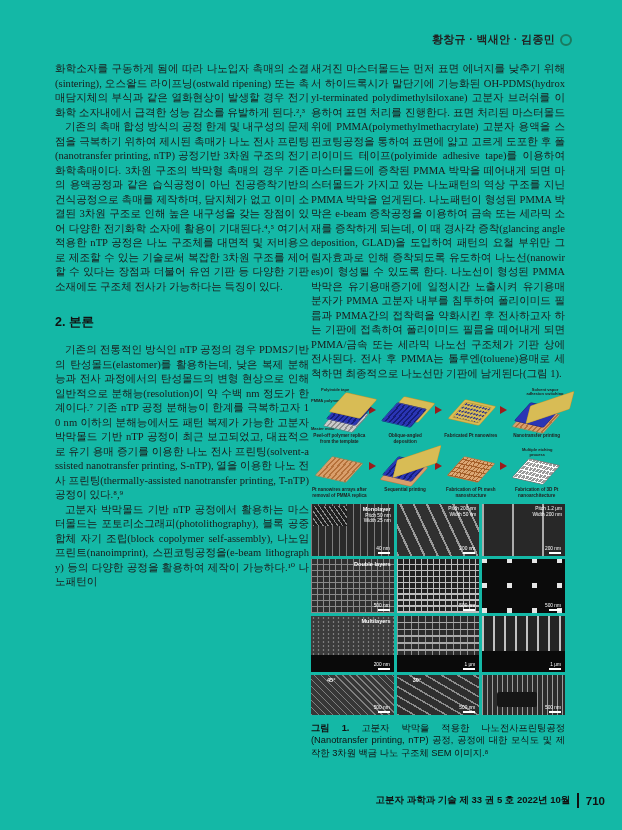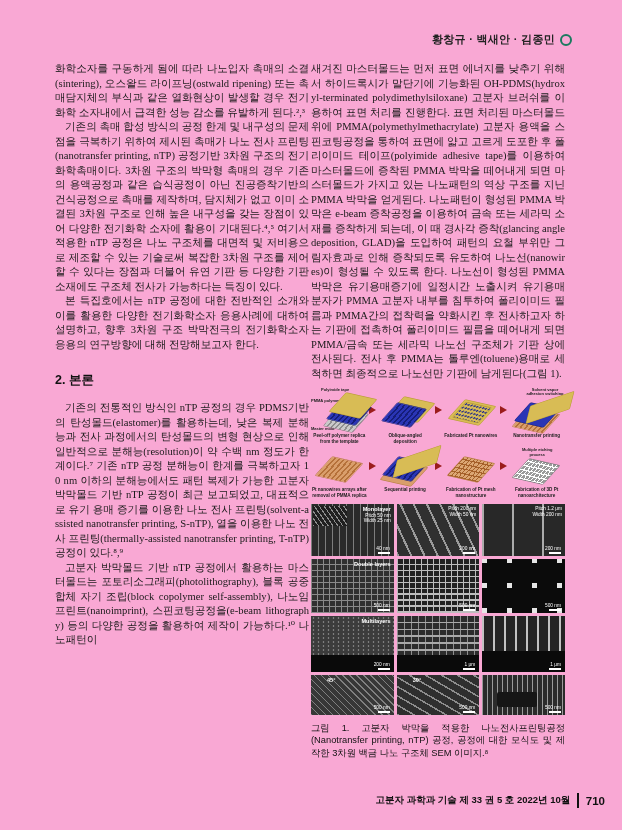--- a/index.html
+++ b/index.html
@@ -1,16 +1,16 @@
 <!DOCTYPE html>
 <html><head>
 <meta charset="utf-8">
 <style>
   html,body{margin:0;padding:0;background:#e9e9e9;}
-  .page{position:relative;width:622px;height:830px;background:#f9a8d4;margin:0 auto;
+  .page{position:relative;width:622px;height:830px;background:#14b8a6;margin:0 auto;
         font-family:"Liberation Serif","DejaVu Serif",serif;color:#1a1a1a;overflow:hidden;}
   
   .hdr{position:absolute;top:32px;right:50px;display:flex;align-items:center;gap:5px;
        font-family:"Liberation Sans","DejaVu Sans",sans-serif;}
   .hdr .authors{font-size:11px;font-weight:bold;color:#222;letter-spacing:.3px;}
   .badge{width:8px;height:8px;border:2.5px solid #1b7a5f;border-radius:50%;display:inline-block;}
   
   .cols{position:absolute;top:62px;left:55px;width:517px;display:flex;gap:2px;}
   .col{width:254px;}
   .col p{margin:0;font-size:10.6px;line-height:14.5px;text-align:justify;word-break:break-all;}
@@ -71,21 +71,21 @@
              repeating-linear-gradient(90deg,#8f8f8f 0 1px,#2c2c2c 1px 7px);}
   .pat-cols{background:repeating-linear-gradient(90deg,#c2c2c2 0 2px,#242424 2px 11px);}
   .band{position:absolute;left:0;right:0;bottom:0;height:38%;background:#0a0a0a;}
   .band.half{height:30%;}
   .pat-d45{background:repeating-linear-gradient(45deg,#808080 0 1px,#373737 1px 5px);}
   .pat-d30{background:repeating-linear-gradient(30deg,#8d8d8d 0 1.5px,#2e2e2e 1.5px 8px);}
   .pat-xsec{background:repeating-linear-gradient(90deg,#9b9b9b 0 1px,#2b2b2b 1px 5px);}
   .blob{position:absolute;left:18%;bottom:20%;width:48%;height:38%;background:#161616;border-radius:2px;}
   
   .figcap{margin-top:7px;font-size:9.3px;line-height:12.5px;color:#111;text-align:justify;}
-  .figcap b{font-weight:normal;margin-top:16px;}
+  .figcap b{font-weight:bold;margin-top:16px;}
   
   .footer{position:absolute;right:17px;bottom:22px;display:flex;align-items:center;gap:7px;
           font-family:"Liberation Sans","DejaVu Sans",sans-serif;}
   .footer .jrnl{font-size:9.5px;font-weight:bold;color:#111;}
   .footer .vbar{width:1.5px;height:15px;background:#111;}
   .footer .pg{font-size:11.5px;font-weight:bold;color:#111;}
 </style>
 </head>
 <body>
 
@@ -94,21 +94,20 @@
   <div class="hdr">
     <span class="authors">황창규 · 백새안 · 김종민</span>
     <span class="badge"></span>
   </div>
 
   <div class="cols">
 
     <div class="col">
       <p>화학소자를 구동하게 됨에 따라 나노입자 촉매의 소결(sintering), 오스왈드 라이프닝(ostwald ripening) 또는 촉매담지체의 부식과 같은 열화현상이 발생할 경우 전기화학 소자내에서 급격한 성능 감소를 유발하게 된다.²,³</p>
       <p class="ind">기존의 촉매 합성 방식의 공정 한계 및 내구성의 문제점을 극복하기 위하여 제시된 촉매가 나노 전사 프린팅(nanotransfer printing, nTP) 공정기반 3차원 구조의 전기화학촉매이다. 3차원 구조의 박막형 촉매의 경우 기존의 용액공정과 같은 습식공정이 아닌 진공증착기반의 건식공정으로 촉매를 제작하며, 담지체가 없고 이미 소결된 3차원 구조로 인해 높은 내구성을 갖는 장점이 있어 다양한 전기화학 소자에 활용이 기대된다.⁴,⁵ 여기서 적용한 nTP 공정은 나노 구조체를 대면적 및 저비용으로 제조할 수 있는 기술로써 복잡한 3차원 구조를 제어할 수 있다는 장점과 더불어 유연 기판 등 다양한 기판 소재에도 구조체 전사가 가능하다는 특징이 있다.</p>
-      <p class="ind">본 특집호에서는 nTP 공정에 대한 전반적인 소개와 이를 활용한 다양한 전기화학소자 응용사례에 대하여 설명하고, 향후 3차원 구조 박막전극의 전기화학소자응용의 연구방향에 대해 전망해보고자 한다.</p>
       <h2 class="sec">2. 본론</h2>
       <p class="ind">기존의 전통적인 방식인 nTP 공정의 경우 PDMS기반의 탄성몰드(elastomer)를 활용하는데, 낮은 복제 분해능과 전사 과정에서의 탄성몰드의 변형 현상으로 인해 일반적으로 분해능(resolution)이 약 수백 nm 정도가 한계이다.⁷ 기존 nTP 공정 분해능이 한계를 극복하고자 10 nm 이하의 분해능에서도 패턴 복제가 가능한 고분자 박막몰드 기반 nTP 공정이 최근 보고되었고, 대표적으로 유기 용매 증기를 이용한 나노 전사 프린팅(solvent-assisted nanotransfer printing, S-nTP), 열을 이용한 나노 전사 프린팅(thermally-assisted nanotransfer printing, T-nTP) 공정이 있다.⁸,⁹</p>
       <p class="ind">고분자 박막몰드 기반 nTP 공정에서 활용하는 마스터몰드는 포토리소그래피(photolithography), 블록 공중합체 자기 조립(block copolymer self-assembly), 나노임프린트(nanoimprint), 스핀코팅공정을(e-beam lithography) 등의 다양한 공정을 활용하여 제작이 가능하다.¹⁰ 나노패턴이</p>
     </div>
 
     <div class="col">
       <p>새겨진 마스터몰드는 먼저 표면 에너지를 낮추기 위해서 하이드록시가 말단기에 기능화된 OH-PDMS(hydroxyl-terminated polydimethylsiloxane) 고분자 브러쉬를 이용하여 표면 처리를 진행한다. 표면 처리된 마스터몰드 위에 PMMA(polymethylmethacrylate) 고분자 용액을 스핀코팅공정을 통하여 표면에 얇고 고르게 도포한 후 폴리이미드 테이프(polyimide adhesive tape)를 이용하여 마스터몰드에 증착된 PMMA 박막을 떼어내게 되면 마스터몰드가 가지고 있는 나노패턴의 역상 구조를 지닌 PMMA 박막을 얻게된다. 나노패턴이 형성된 PMMA 박막은 e-beam 증착공정을 이용하여 금속 또는 세라믹 소재를 증착하게 되는데, 이 때 경사각 증착(glancing angle deposition, GLAD)을 도입하여 패턴의 요철 부위만 그림자효과로 인해 증착되도록 유도하여 나노선(nanowires)이 형성될 수 있도록 한다. 나노선이 형성된 PMMA 박막은 유기용매증기에 일정시간 노출시켜 유기용매 분자가 PMMA 고분자 내부를 침투하여 폴리이미드 필름과 PMMA간의 접착력을 약화시킨 후 전사하고자 하는 기판에 접촉하여 폴리이미드 필름을 떼어내게 되면 PMMA/금속 또는 세라믹 나노선 구조체가 기판 상에 전사된다. 전사 후 PMMA는 톨루엔(toluene)용매로 세척하면 최종적으로 나노선만 기판에 남게된다(그림 1).</p>
 
       <div class="figure">
 

